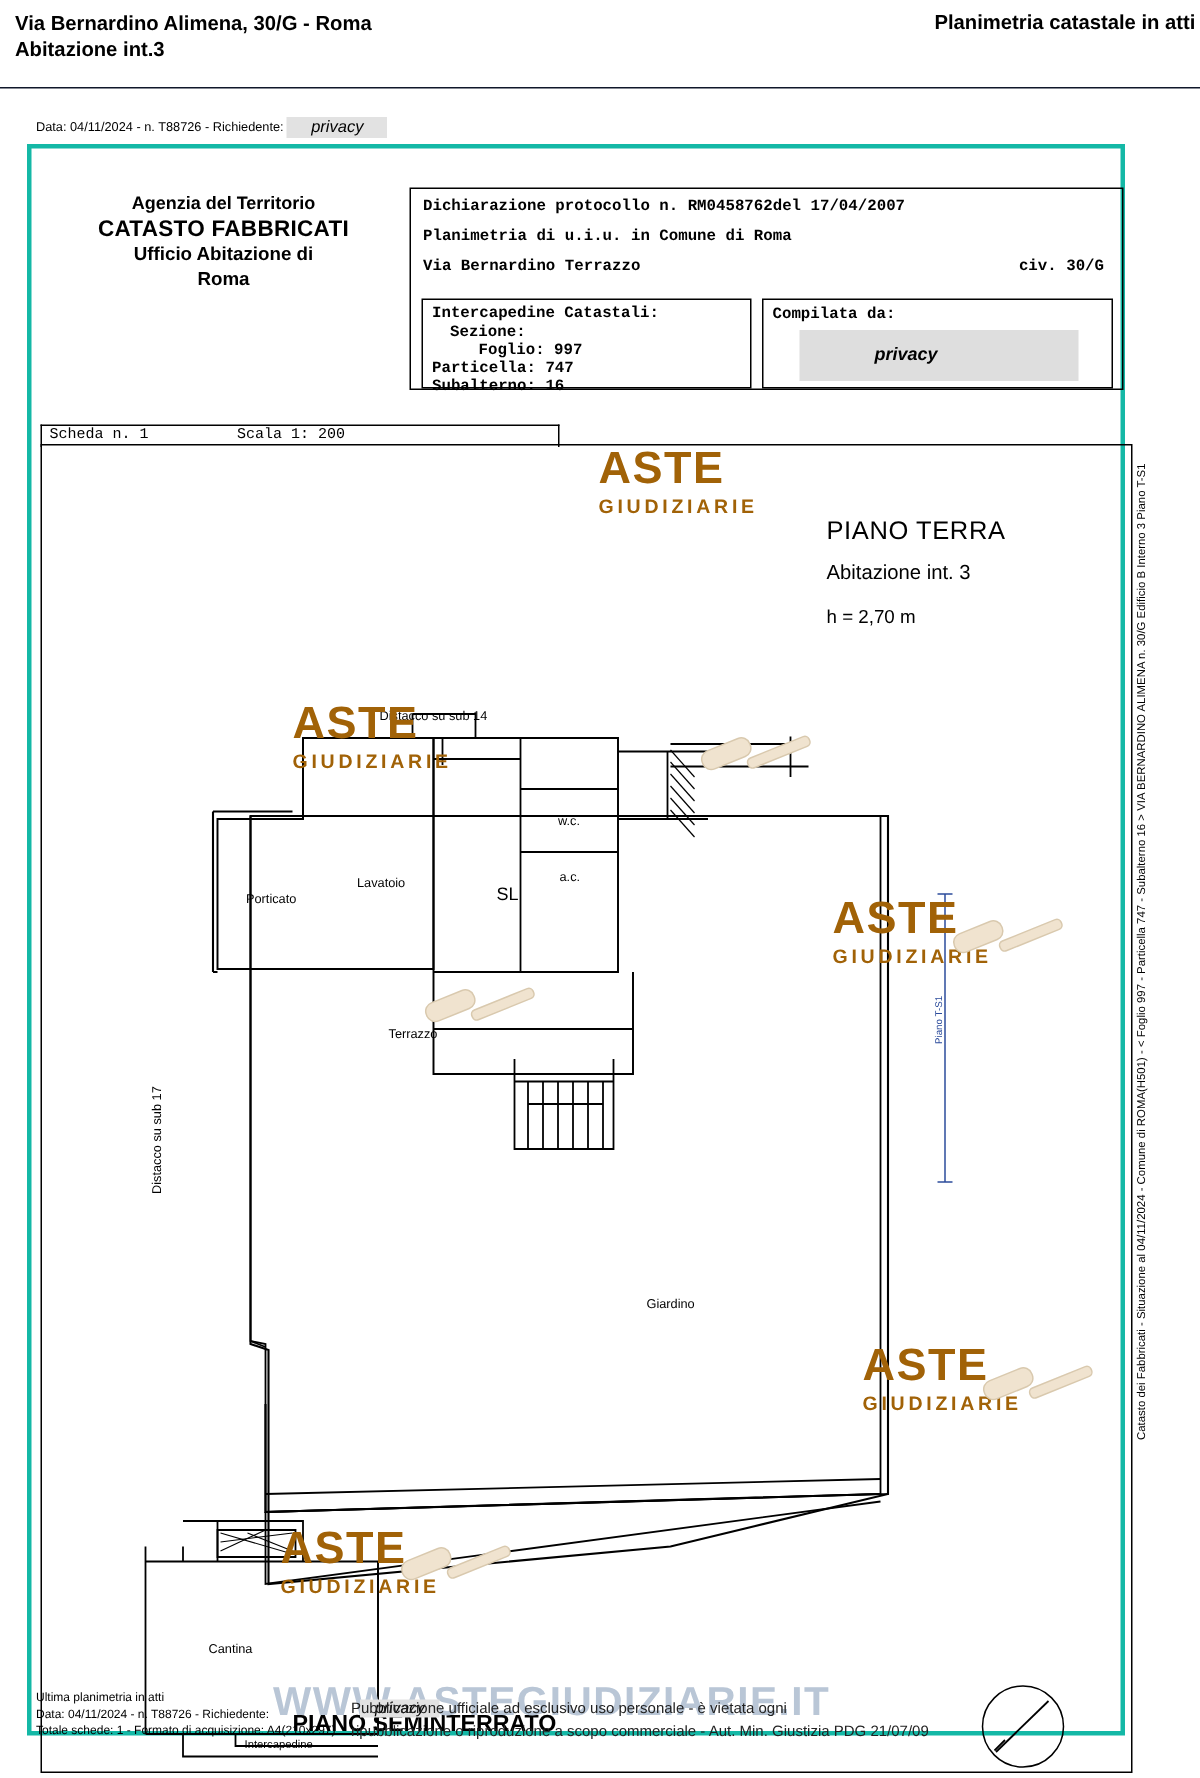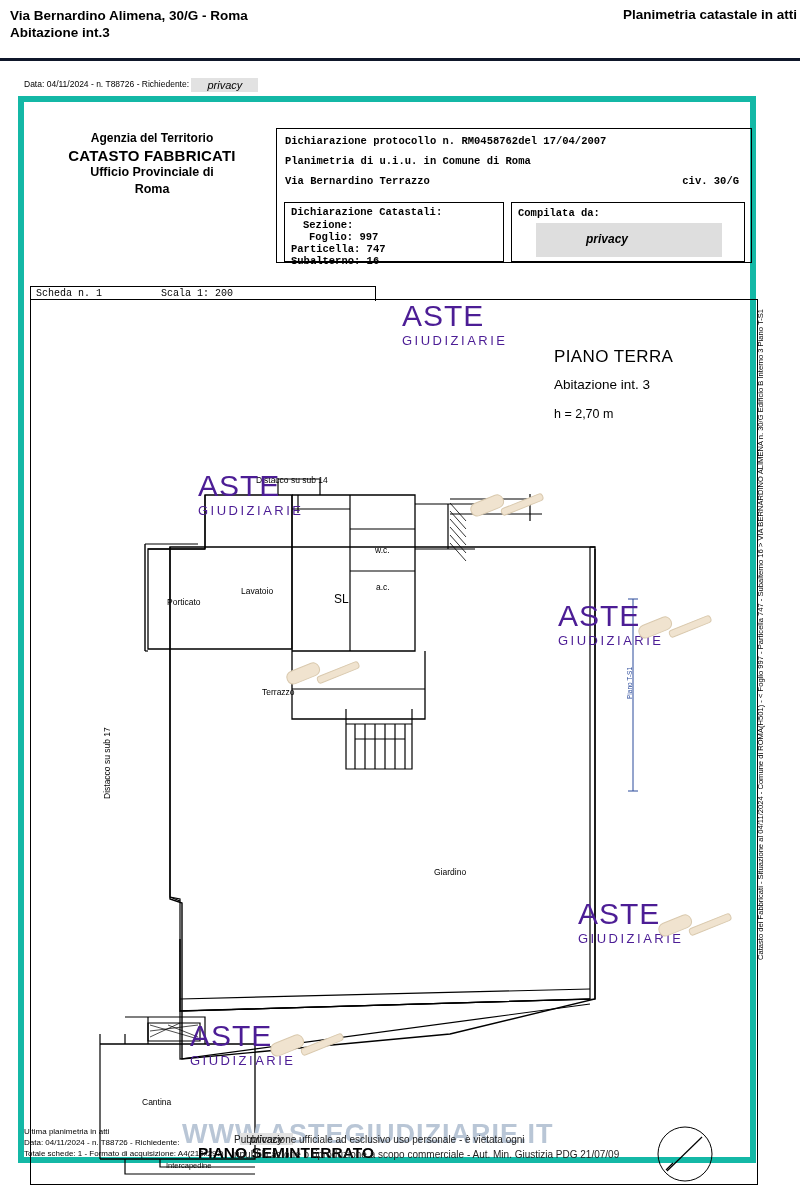--- a/index.html
+++ b/index.html
@@ -1,25 +1,25 @@
 <!DOCTYPE html>
 <html><head>
 <meta charset="utf-8">
 <style>
   html,body{margin:0;padding:0;background:#fff;}
   body{width:800px;height:1185px;position:relative;font-family:"Liberation Sans",sans-serif;color:#000;overflow:hidden;}
 
   
-  .hdr{position:absolute;left:0;top:0;width:800px;height:58px;border-bottom:3px solid #0f172a;}
+  .hdr{position:absolute;left:0;top:0;width:800px;height:58px;border-bottom:1px solid #0f172a;}
   .hdr-left{position:absolute;left:10px;top:7px;font-size:13.5px;font-weight:bold;line-height:17px;}
   .hdr-right{position:absolute;right:3px;top:7px;font-size:13.5px;font-weight:bold;}
 
   
   .sheet{position:absolute;left:12px;top:70px;width:776px;height:1105px;}
-  .frame-main{position:absolute;left:6px;top:26px;width:726px;height:1055px;border:6px solid #14b8a6;}
+  .frame-main{position:absolute;left:6px;top:26px;width:726px;height:1055px;border:3px solid #14b8a6;}
 
   .meta-top{position:absolute;left:12px;top:8px;font-size:8.5px;}
   .privacy-box{display:inline-block;background:#e2e2e2;padding:1px 16px;font-style:italic;font-size:11px;vertical-align:middle;}
 
   
   .agency{position:absolute;left:8px;top:28px;width:240px;text-align:center;font-size:12px;line-height:17px;}
   .agency .l1{font-weight:bold;font-size:12px;}
   .agency .l2{font-weight:bold;font-size:15px;letter-spacing:.2px;}
   .agency .l3{font-weight:bold;font-size:12.5px;}
   .agency .l4{font-weight:bold;font-size:12.5px;}
@@ -58,21 +58,21 @@
   .vstrip span{position:absolute;left:0;top:0;transform:rotate(-90deg);transform-origin:left top;white-space:nowrap;font-size:7.6px;}
 
   
   .foot{position:absolute;left:12px;bottom:16px;font-size:8px;line-height:11px;margin-top:34px;}
   .foot .u{font-size:8px;}
   .foot-priv{position:absolute;left:228px;bottom:30px;background:#e2e2e2;padding:0 10px;font-style:italic;font-size:10.5px;}
 
   .notice{position:absolute;left:222px;bottom:13px;width:430px;font-size:10px;line-height:15px;color:#222;}
 
   
-  .wm{position:absolute;color:#4c1d95;font-weight:normal;pointer-events:none;}
+  .wm{position:absolute;color:#a16207;font-weight:bold;pointer-events:none;}
   .wm .a1{font-size:30px;letter-spacing:1px;}
   .wm .a2{font-size:13px;letter-spacing:2.5px;}
   .wm-gavel{position:absolute;pointer-events:none;}
   .wm-url{position:absolute;left:170px;top:1049px;font-size:27px;font-weight:bold;color:#b9c6d6;letter-spacing:1px;white-space:nowrap;}
 
   svg{display:block;}
 </style>
 </head>
 <body>
 
@@ -89,34 +89,34 @@
   <div class="meta-top">
     <span>Data: 04/11/2024 - n. T88726 - Richiedente:</span>
     <span class="privacy-box">privacy</span>
   </div>
 
   <div class="frame-main">
 
     <div class="agency">
       <div class="l1">Agenzia del Territorio</div>
       <div class="l2">CATASTO FABBRICATI</div>
-      <div class="l3">Ufficio Provinciale di</div>
+      <div class="l3">Ufficio Abitazione di</div>
       <div class="l4">Roma</div>
     </div>
 
     <div class="decl">
       <div class="row" style="top:6px">Dichiarazione protocollo n. RM0458762del   17/04/2007</div>
       <div class="row" style="top:26px">Planimetria di u.i.u. in Comune di Roma</div>
       <div class="row" style="top:46px">Via Bernardino Terrazzo</div>
       <div class="civ" style="top:46px">civ. 30/G</div>
 
       <div class="idbox">
-        <div class="t" style="top:3px">Dichiarazione Catastali:</div>
+        <div class="t" style="top:3px">Intercapedine Catastali:</div>
         <div class="t" style="top:16px;left:18px">Sezione:</div>
-        <div class="t" style="top:28px;left:24px">Foglio: 997</div>
+        <div class="t" style="top:28px;left:37px">Foglio: 997</div>
         <div class="t" style="top:40px">Particella: 747</div>
         <div class="t" style="top:52px">Subalterno: 16</div>
       </div>
 
       <div class="compbox">
         <div class="lbl">Compilata da:</div>
         <div class="grey">
           <span>privacy</span>
         </div>
       </div>

